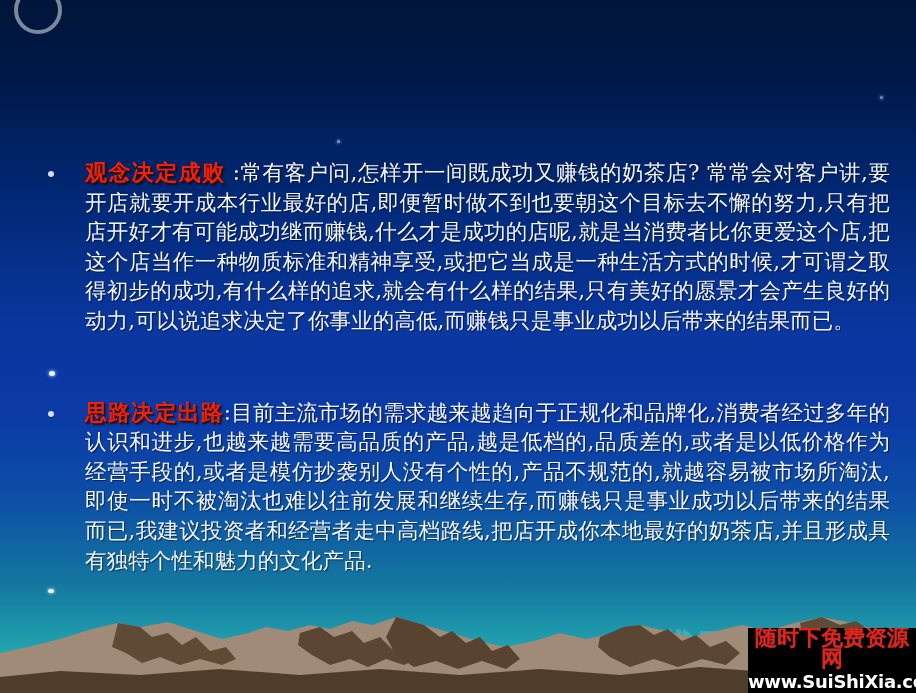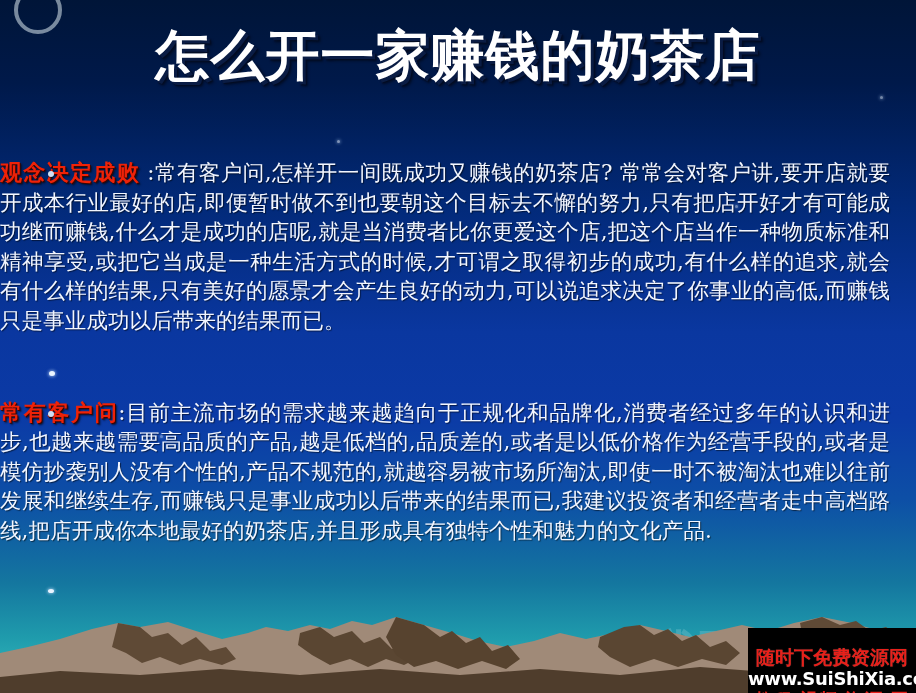--- a/index.html
+++ b/index.html
@@ -60,20 +60,21 @@
   
   #body {
     position: absolute;
     left: 0;
     top: 158px;
     width: 916px;
     z-index: 5;
   }
   .bullet-block {
     position: relative;
+    padding-left: 85px;
     padding-right: 26px;
   }
   .bullet-dot {
     position: absolute;
     left: 48px;
     top: 13px;
     width: 6px;
     height: 6px;
     border-radius: 50%;
     background: #cfe0f5;
@@ -135,26 +136,26 @@
     width: 168px;
     height: 65px;
     background: #000000;
     z-index: 9;
     text-align: center;
     overflow: hidden;
   }
   #watermark .wm-line1 {
     display: block;
     color: #e8201a;
-    font-family: Liberation Serif, serif;
-    font-weight: bold;
-    font-size: 19px;
+    font-family: Liberation Mono, monospace;
+    font-weight: bold;
+    font-size: 22px;
     line-height: 21px;
     letter-spacing: 0px;
-    margin-top: 19px;
+    margin-top: 1px;
     text-shadow: 0 0 1px rgba(255,255,255,0.25);
   }
   #watermark .wm-line2 {
     display: block;
     color: #ffffff;
     font-family: "DejaVu Sans", "Liberation Sans", sans-serif;
     font-weight: bold;
     font-size: 18px;
     line-height: 21px;
     letter-spacing: -0.3px;
@@ -184,34 +185,31 @@
 
 <div id="slide">
 
   <span class="star" style="left:49px;  top:371px; width:6px;  height:5px;"></span>
   <span class="star" style="left:48px;  top:589px; width:6px;  height:4px;"></span>
   <span class="star" style="left:337px; top:140px; width:3px;  height:3px; opacity:.55;"></span>
   <span class="star" style="left:735px; top:205px; width:3px;  height:3px; opacity:.45;"></span>
   <span class="star" style="left:880px; top:96px;  width:3px;  height:3px; opacity:.5;"></span>
   <span class="star" style="left:160px; top:435px; width:3px;  height:3px; opacity:.4;"></span>
 
-  <div id="title-band">
-    <span class="title-text">怎么开一家赚钱的奶茶店</span>
-  </div>
 
   <div id="body">
 
     <div class="bullet-block" id="block-1">
       <span class="bullet-dot"></span>
       <p class="para"><span class="lead">观念决定成败</span><span> :常有客户问,怎样开一间既成功又赚钱的奶茶店? 常常会对客户讲,要开店就要开成本行业最好的店,即便暂时做不到也要朝这个目标去不懈的努力,只有把店开好才有可能成功继而赚钱,什么才是成功的店呢,就是当消费者比你更爱这个店,把这个店当作一种物质标准和精神享受,或把它当成是一种生活方式的时候,才可谓之取得初步的成功,有什么样的追求,就会有什么样的结果,只有美好的愿景才会产生良好的动力,可以说追求决定了你事业的高低,而赚钱只是事业成功以后带来的结果而已。</span></p>
     </div>
 
     <div class="bullet-block" id="block-2">
       <span class="bullet-dot"></span>
-      <p class="para"><span class="lead">常有客户问</span><span>:目前主流市场的需求越来越趋向于正规化和品牌化,消费者经过多年的认识和进步,也越来越需要高品质的产品,越是低档的,品质差的,或者是以低价格作为经营手段的,或者是模仿抄袭别人没有个性的,产品不规范的,就越容易被市场所淘汰,即使一时不被淘汰也难以往前发展和继续生存,而赚钱只是事业成功以后带来的结果而已,我建议投资者和经营者走中高档路线,把店开成你本地最好的奶茶店,并且形成具有独特个性和魅力的文化产品.</span></p>
+      <p class="para"><span class="lead">思路决定出路</span><span>:目前主流市场的需求越来越趋向于正规化和品牌化,消费者经过多年的认识和进步,也越来越需要高品质的产品,越是低档的,品质差的,或者是以低价格作为经营手段的,或者是模仿抄袭别人没有个性的,产品不规范的,就越容易被市场所淘汰,即使一时不被淘汰也难以往前发展和继续生存,而赚钱只是事业成功以后带来的结果而已,我建议投资者和经营者走中高档路线,把店开成你本地最好的奶茶店,并且形成具有独特个性和魅力的文化产品.</span></p>
     </div>
 
   </div>
 
   <div id="ghost-mark">我要</div>
 
   <svg id="mountains" viewBox="0 0 916 90" preserveAspectRatio="none">
 
     <path fill="#a08a78" d="M0,50 L28,44 L60,36 L92,26 L118,20 L140,24 L168,19 L196,28 L222,36 L248,30 L266,24 L288,28 L310,22 L330,26 L352,18 L372,22 L396,14 L424,22 L452,30 L478,38 L506,44 L534,38 L560,30 L586,36 L614,30 L640,22 L666,28 L690,34 L716,28 L742,22 L768,28 L794,20 L822,14 L852,20 L880,28 L916,34 L916,90 L0,90 Z"></path>
 

